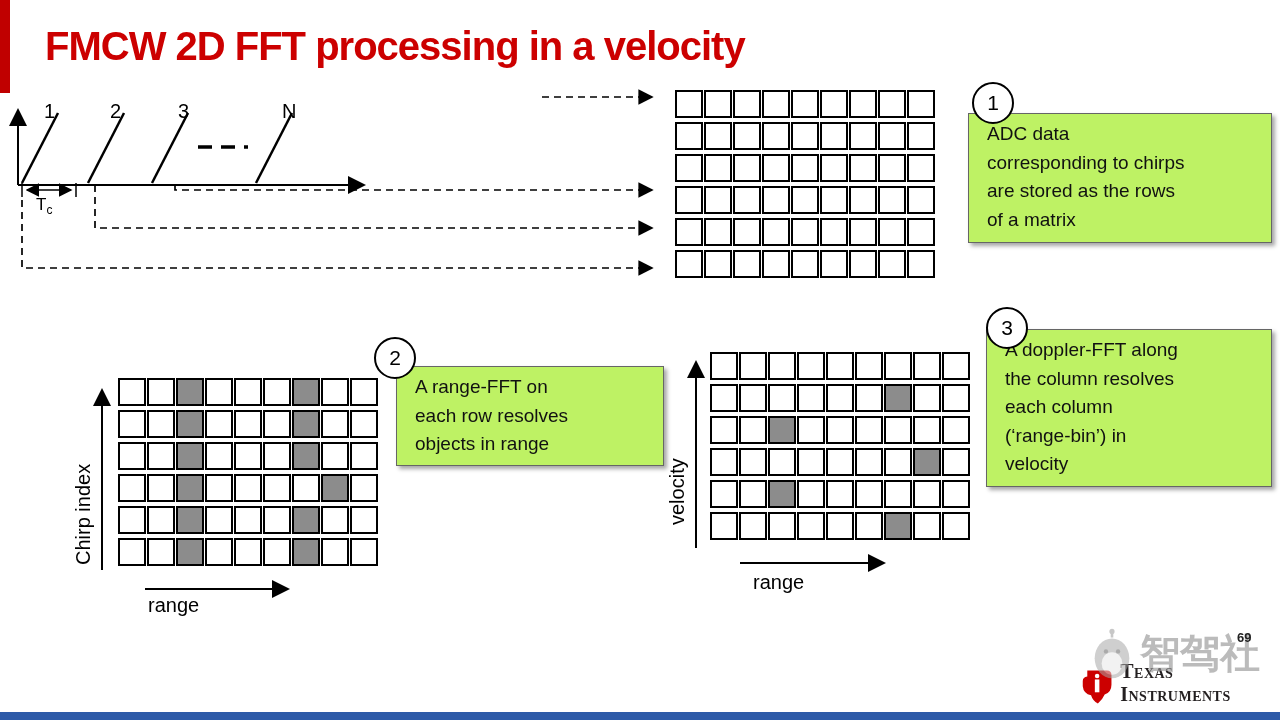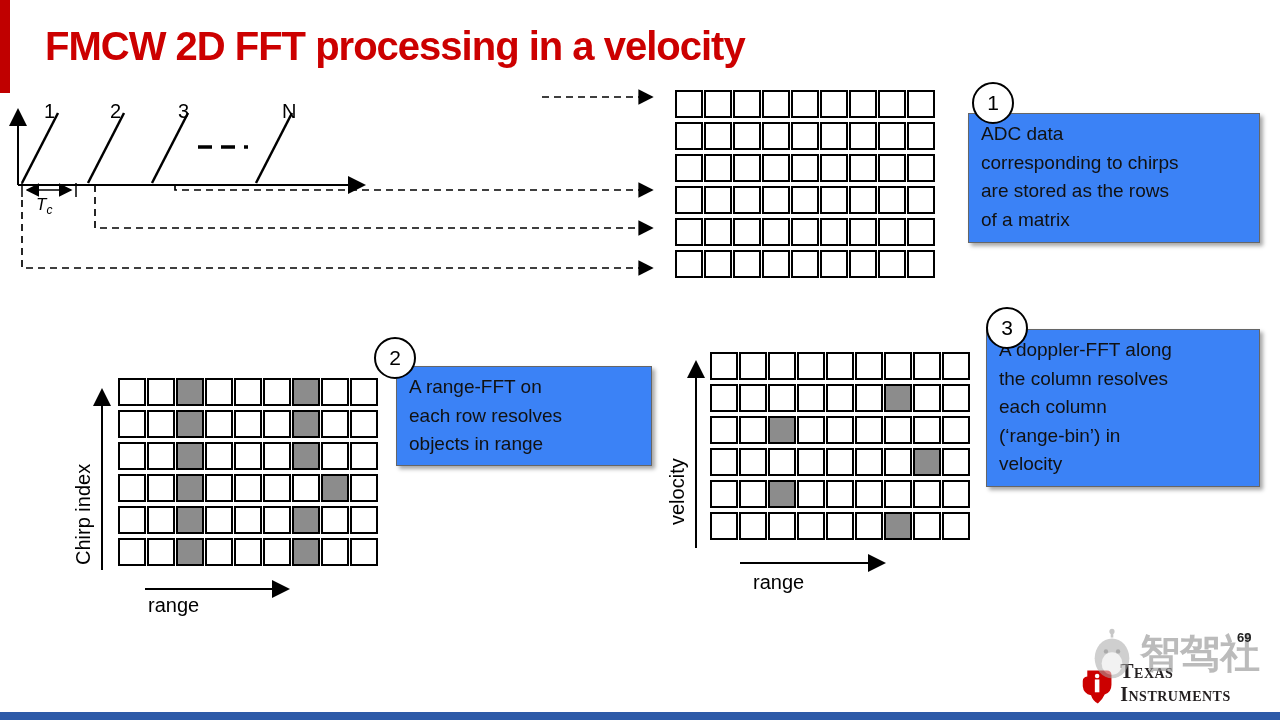--- a/index.html
+++ b/index.html
@@ -18,41 +18,41 @@
     left:45px;top:24px;width:1000px;
     font-size:40px;font-weight:bold;color:#CC0000;letter-spacing:-1px;
     white-space:nowrap;
   }
 
   
   svg.overlay{left:0;top:0;width:1280px;height:720px;pointer-events:none;z-index:2;}
 
   
   .chirp-label{font-size:20px;color:#000;z-index:3;}
-  .tc-label{font-size:17px;color:#000;z-index:3;font-style:italic;}
+  .tc-label{font-size:17px;color:#000;z-index:3;}
   .tc-label sub{font-size:12px;}
 
   
   .matrix{z-index:1;}
   .mrow{display:flex;margin-bottom:4px;}
   .mcell{width:24px;height:24px;border:2px solid #000;background:#fff;margin-right:1px;}
   .mcell.shaded{background:#8C8C8C;}
   .matrix-adc{left:675px;top:90px;}
   .matrix-range{left:118px;top:378px;}
   .matrix-doppler{left:710px;top:352px;}
 
   
   .axis-label{font-size:20px;color:#000;z-index:3;white-space:nowrap;}
   .vaxis{transform:rotate(-90deg);transform-origin:0 0;}
 
   
   .note-box{
-    background:#3b82f6;border:1px solid #666;
+    background:#bef264;border:1px solid #666;
     box-shadow:3px 3px 4px rgba(0,0,0,0.35);
-    padding:6px 12px;z-index:2;
+    padding:6px 18px;z-index:2;
   }
   .note-text{font-size:19px;line-height:1.5;color:#111;white-space:pre-line;}
   .note-1{left:968px;top:113px;width:266px;min-height:116px;}
   .note-2{left:396px;top:366px;width:230px;min-height:84px;}
   .note-3{left:986px;top:329px;width:248px;min-height:144px;}
 
   .num-circle{
     width:38px;height:38px;border:2px solid #000;border-radius:50%;
     background:#fff;display:flex;align-items:center;justify-content:center;
     font-size:21px;color:#000;z-index:4;

